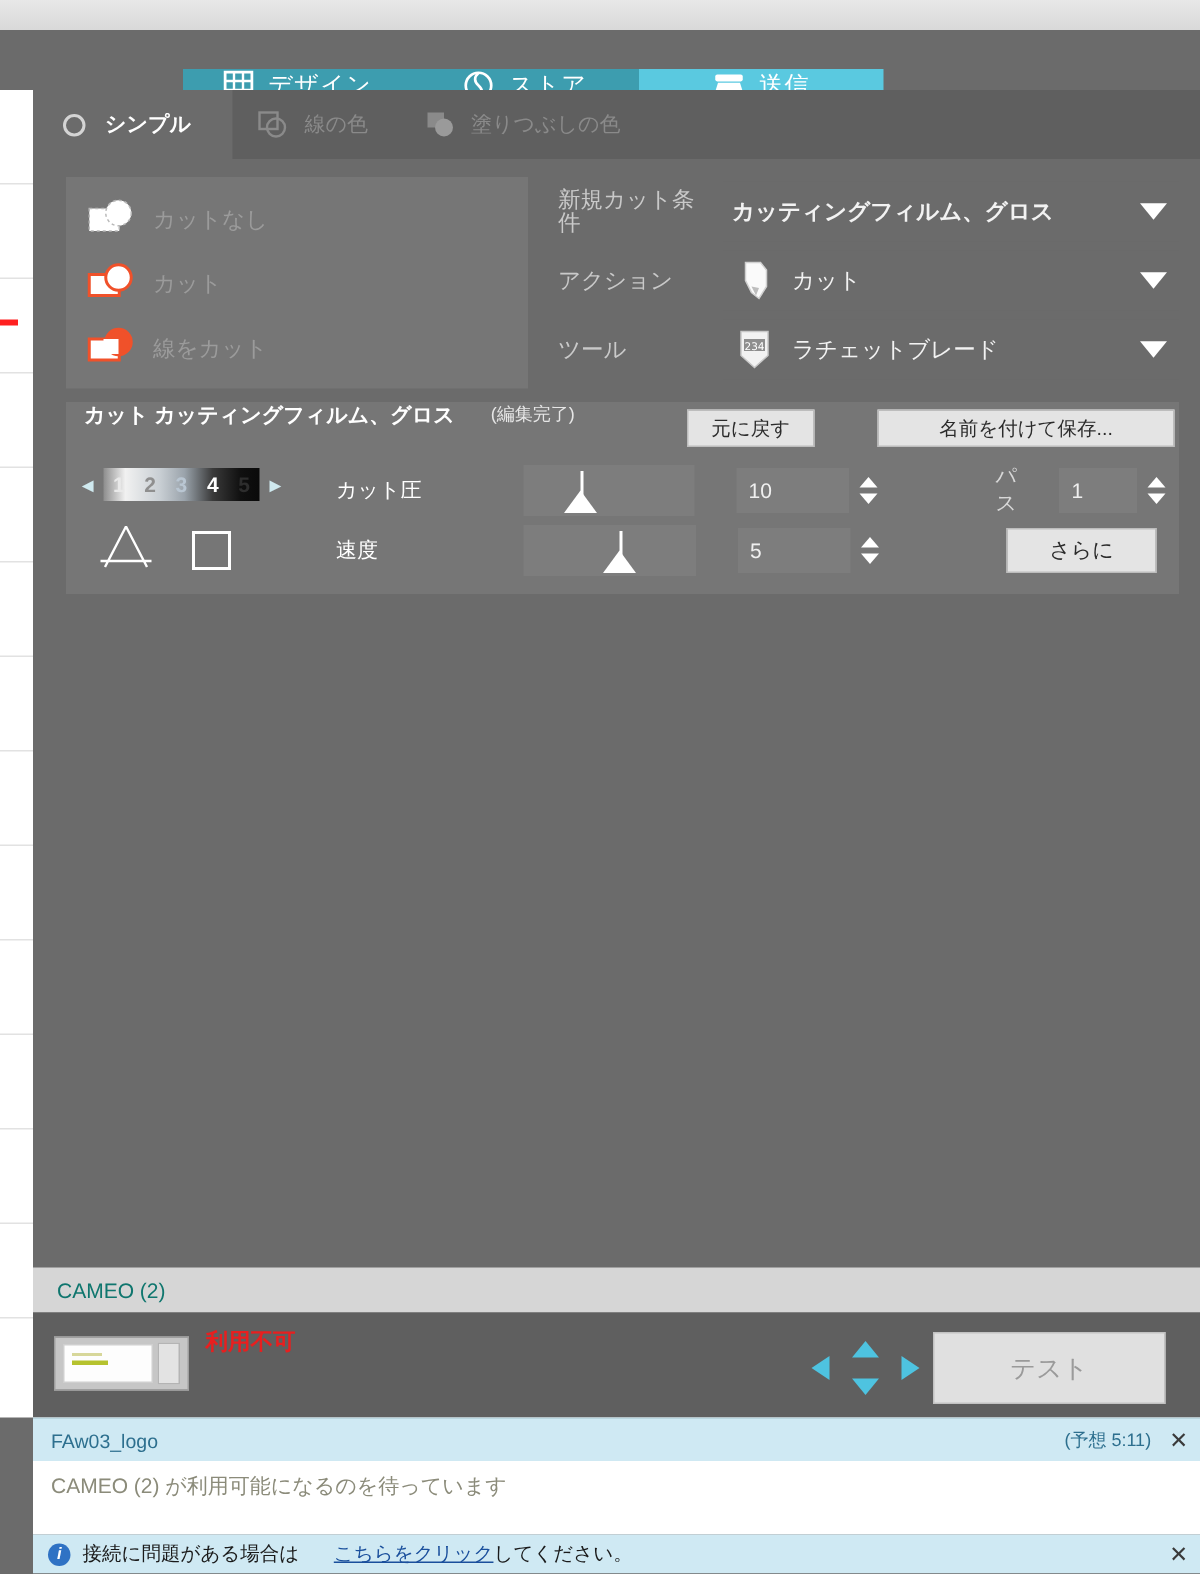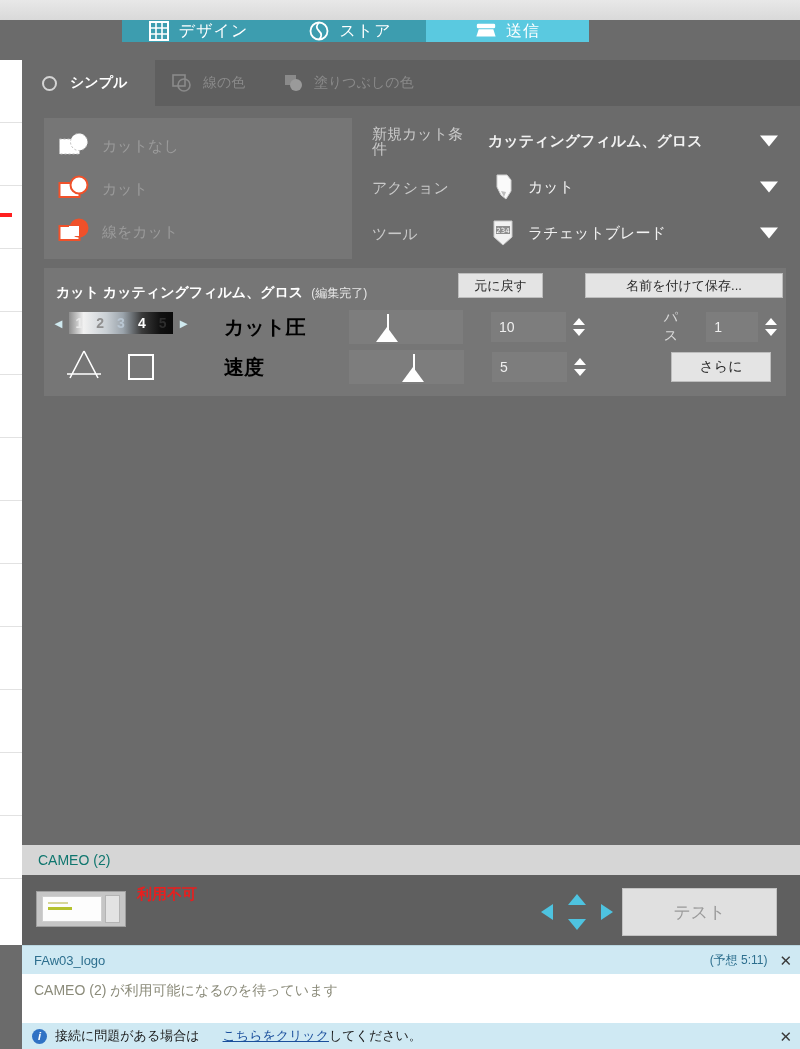--- a/index.html
+++ b/index.html
@@ -14,21 +14,21 @@
 
   
   .topstrip {
     position: absolute; left: 0; top: 0; width: 800px; height: 20px;
     background: linear-gradient(#e8e8e8, #d9d9d9);
   }
 
   
   .header {
     position: absolute; left: 0; top: 20px; width: 800px; height: 48px;
-    display: flex; align-items: flex-start;
+    display: flex; align-items: flex-end;
   }
   .header-spacer { width: 122px; background: #4a4a4a; }
   .navtab {
     flex: 0 0 auto; display: flex; align-items: center; justify-content: center;
     gap: 9px; background: #3d9daf; color: #ffffff;
     font-size: 16px; padding: 0 16px; cursor: default; white-space: nowrap;
   }
   .navtab.design   { width: 152px; }
   .navtab.store    { width: 152px; }
   .navtab.library  { width: 211px; }
@@ -110,21 +110,21 @@
   }
   .toolglyph { width: 30px; height: 28px; flex: 0 0 30px; position: relative; }
 
   
   .card {
     position: absolute; left: 22px; top: 208px; width: 742px; height: 128px;
     background: #767676;
   }
   .cardhdr {
     position: absolute; left: 0; top: 0; width: 742px; height: 34px;
-    display: flex; align-items: flex-end; padding-left: 12px; gap: 8px;
+    display: flex; align-items: flex-start; padding-left: 12px; gap: 24px;
   }
   .cardhdr .t1 { font-size: 14px; font-weight: bold; color: #ffffff; }
   .cardhdr .t2 { font-size: 12px; color: #e6e6e6; }
   .cardbtn {
     position: absolute; top: 5px; height: 25px;
     background: #e4e4e4; color: #2b2b2b; font-size: 13px;
     display: flex; align-items: center; justify-content: center;
     border: 1px solid #bdbdbd; cursor: pointer;
   }
   .cardbtn.undo { right: 243px; width: 85px; }
@@ -154,21 +154,21 @@
   .bladeicons {
     position: absolute; left: 18px; top: 44px; width: 130px; height: 42px;
     display: flex; align-items: center; gap: 22px;
   }
   .sqicon { width: 26px; height: 26px; border: 2px solid #ffffff; }
 
   
   .prow { position: absolute; height: 38px; display: flex; align-items: center; }
   .prow.p1 { left: 180px; top: 6px; width: 556px; }
   .prow.p2 { left: 180px; top: 46px; width: 556px; }
-  .prow .plabel { width: 125px; font-size: 20px; color: #000000; font-weight: bold; }
+  .prow .plabel { width: 125px; font-size: 14px; color: #ffffff; }
   .slider {
     position: relative; width: 115px; height: 34px; background: #7d7d7d;
   }
   .slider .stem { position: absolute; top: 4px; width: 2px; height: 21px; background: #ffffff; }
   .slider .thumb {
     position: absolute; bottom: 2px; width: 0; height: 0;
     border-left: 11px solid transparent; border-right: 11px solid transparent;
     border-bottom: 15px solid #ffffff;
   }
   .numbox {

